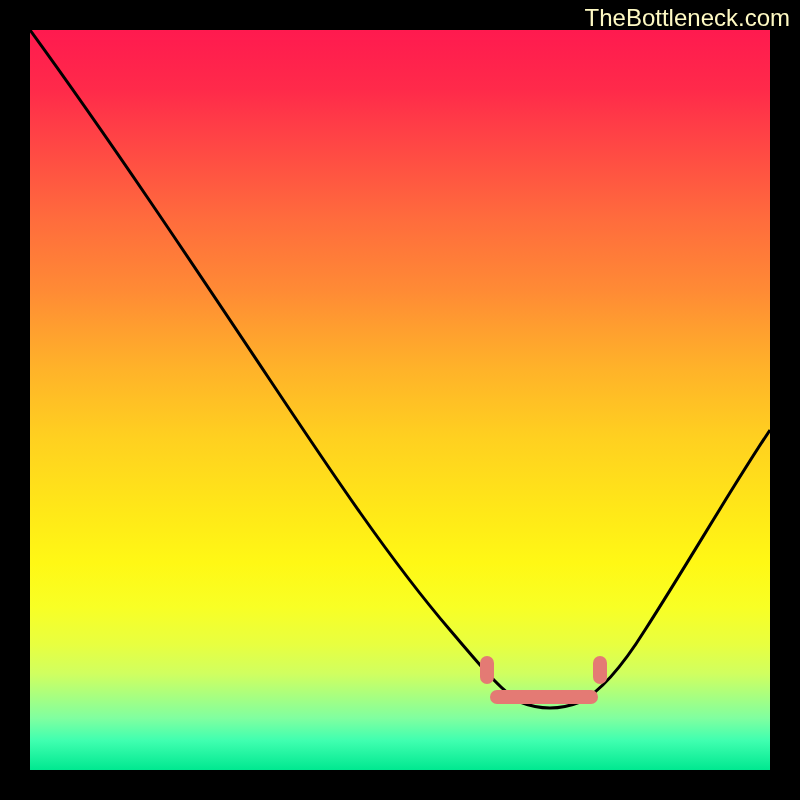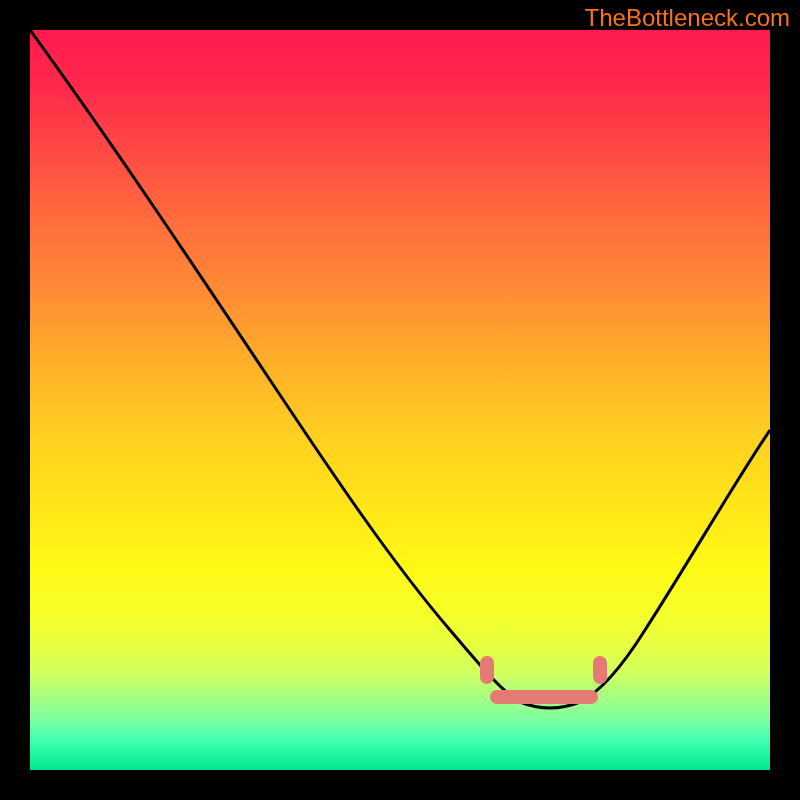--- a/index.html
+++ b/index.html
@@ -7,21 +7,21 @@
     width: 800px;
     height: 800px;
     background: #000;
     position: relative;
     font-family: Arial, sans-serif;
   }
   .watermark {
     position: absolute;
     top: 4px;
     right: 10px;
-    color: #f97316;
+    color: #fef9c3;
     font-size: 24px;
     font-weight: 500;
     z-index: 10;
   }
   .plot-area {
     position: absolute;
     left: 30px;
     top: 30px;
     width: 740px;
     height: 740px;

